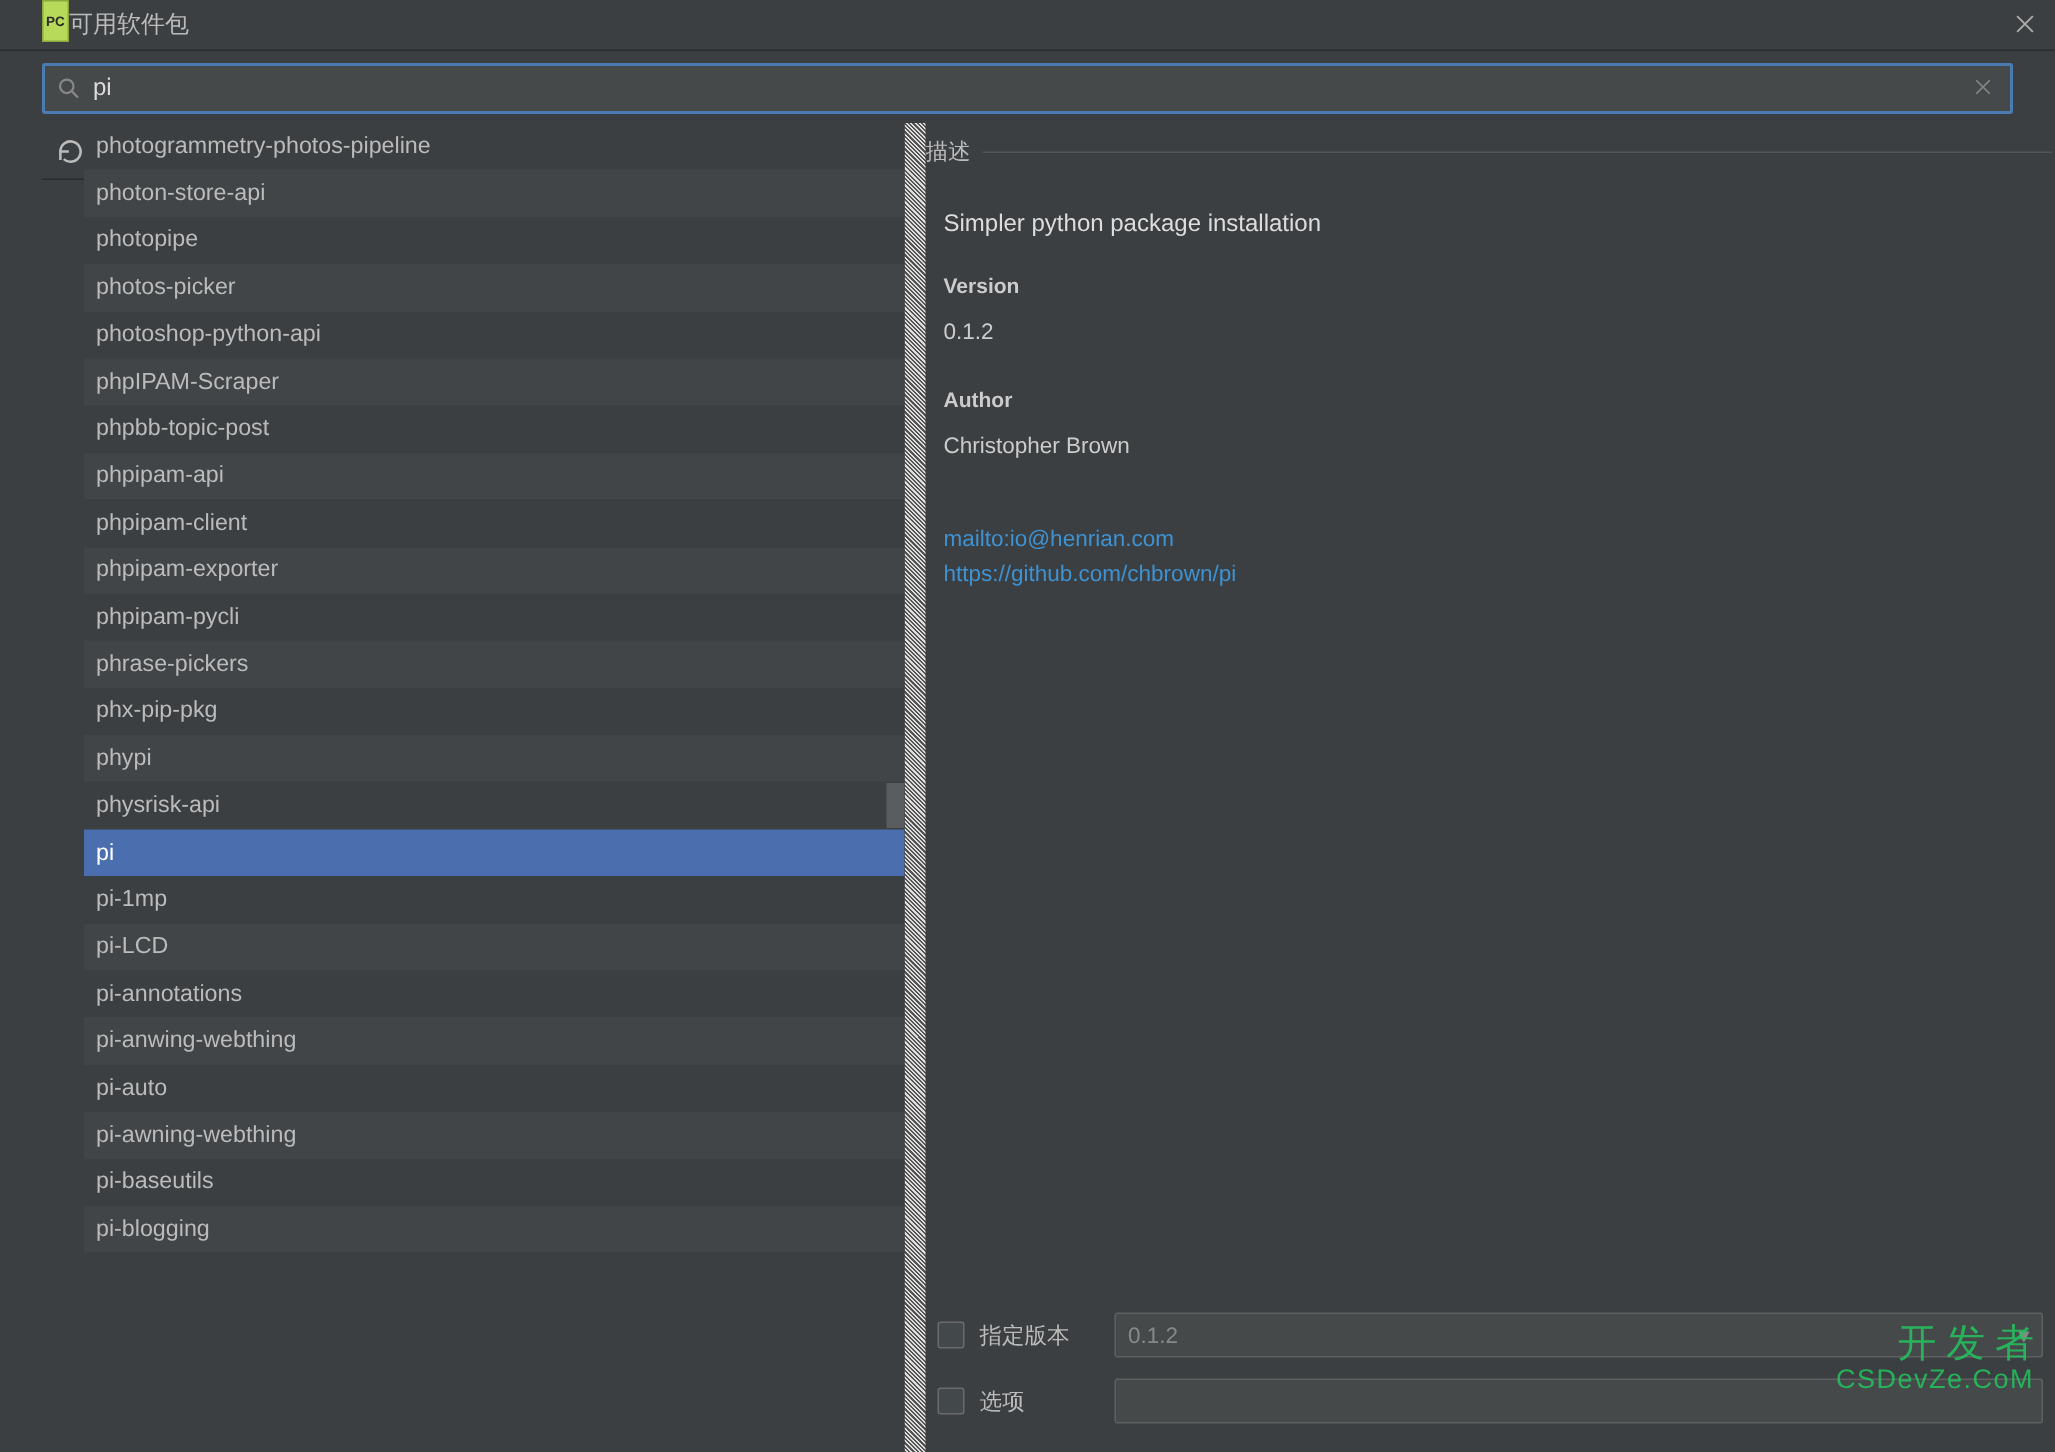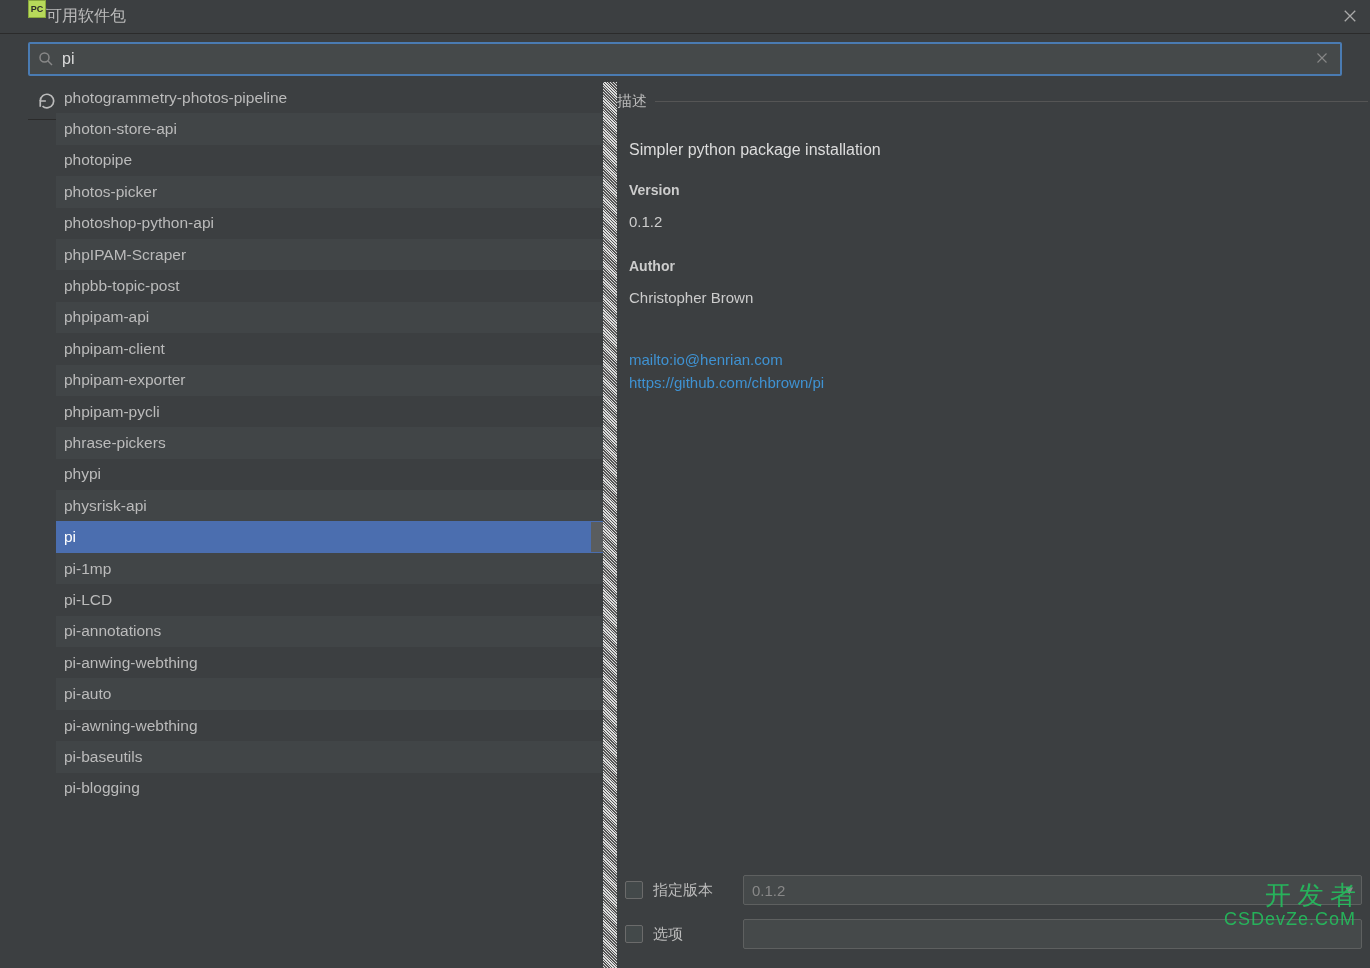--- a/index.html
+++ b/index.html
@@ -19,21 +19,21 @@
     padding: 0 10px;
     border-bottom: 1px solid #2b2b2b;
     position: relative;
     padding-left: 28px;
   }
   .app-icon {
     position: absolute;
     left: 28px;
     top: 0px;
     width: 18px;
-    height: 18px;
+    height: 28px;
     background: #b7da5a;
     border: 1px solid #8aa93d;
     display: flex;
     align-items: center;
     justify-content: center;
     font-size: 9px;
     color: #2b2b2b;
     font-weight: bold;
   }
   .title-text {
@@ -303,20 +303,21 @@
         <div class="package-item">photopipe</div>
         <div class="package-item">photos-picker</div>
         <div class="package-item">photoshop-python-api</div>
         <div class="package-item">phpIPAM-Scraper</div>
         <div class="package-item">phpbb-topic-post</div>
         <div class="package-item">phpipam-api</div>
         <div class="package-item">phpipam-client</div>
         <div class="package-item">phpipam-exporter</div>
         <div class="package-item">phpipam-pycli</div>
         <div class="package-item">phrase-pickers</div>
+        <div class="package-item">phx-pip-pkg</div>
         <div class="package-item">phypi</div>
         <div class="package-item">physrisk-api</div>
         <div class="package-item selected">pi</div>
         <div class="package-item">pi-1mp</div>
         <div class="package-item">pi-LCD</div>
         <div class="package-item">pi-annotations</div>
         <div class="package-item">pi-anwing-webthing</div>
         <div class="package-item">pi-auto</div>
         <div class="package-item">pi-awning-webthing</div>
         <div class="package-item">pi-baseutils</div>

